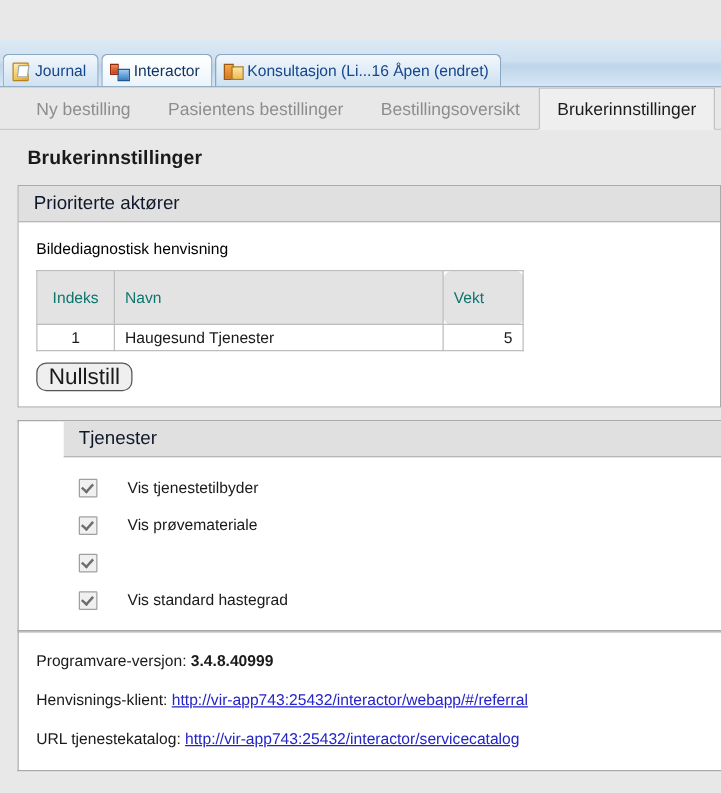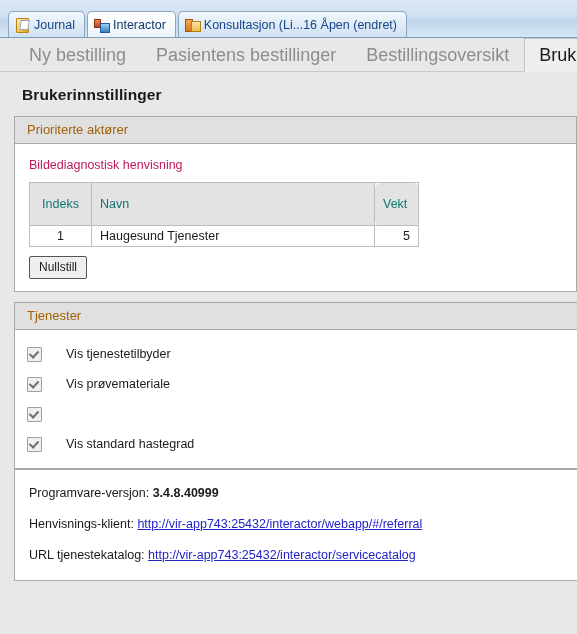--- a/index.html
+++ b/index.html
@@ -16,25 +16,26 @@
     color: #1a1a1a;
     -webkit-font-smoothing: antialiased;
   }
 
   
   .winbar {
     position: relative;
     height: 38px;
     background: linear-gradient(to bottom, #dce9f5 0%, #cfe0f0 45%, #bed5ea 55%, #d6e6f4 100%);
     border-bottom: 1px solid #7d9cb8;
-    padding-left: 8px;
+    padding-left: 2px;
     box-sizing: border-box;
     display: flex;
     align-items: flex-end;
     overflow: hidden;
+    margin-top: 32px;
   }
   .wintab {
     position: relative;
     height: 26px;
     display: flex;
     align-items: center;
     gap: 4px;
     padding: 0 9px 0 6px;
     box-sizing: border-box;
     border: 1px solid #8ba7c1;
@@ -126,21 +127,21 @@
     content: "";
     position: absolute;
     left: 0; right: 0; bottom: 0;
     height: 1px;
     background: #c9c9c9;
   }
   .ptab {
     display: flex;
     align-items: center;
     padding: 0 14px;
-    font-size: 18px;
+    font-size: 14px;
     color: #8d8d8d;
     white-space: nowrap;
     position: relative;
     box-sizing: border-box;
     border: 1px solid transparent;
     justify-content: flex-end;
   }
   .ptab.active {
     color: #1c1c1c;
     background: #efefef;
@@ -164,36 +165,36 @@
   }
 
   
   .group {
     margin: 0 0 0 14px;
     background: #ffffff;
     border: 1px solid #a9a9a9;
     border-right: 1px solid #a9a9a9;
     box-sizing: border-box;
   }
-  .group-wide { margin-right: 0; border-right: none; }
+  .group-wide { margin-right: 0; border-right: none; padding-left: 36px; }
   .group-hdr {
     background: #e0e0e0;
     border-bottom: 1px solid #a9a9a9;
-    font-size: 13px;
-    color: #a16207;
+    font-size: 15px;
+    color: #0f172a;
     padding: 5px 0 6px 12px;
   }
   .group-body {
     background: #ffffff;
     padding: 12px 12px 12px 14px;
   }
 
   .field-label {
     font-size: 12.5px;
-    color: #be185d;
+    color: #000000;
     margin: 2px 0 10px 0;
   }
 
   
   table.grid {
     border-collapse: collapse;
     width: 390px;
     font-size: 12.5px;
   }
   table.grid th {
@@ -209,31 +210,31 @@
   table.grid td {
     background: #ffffff;
     border: 1px solid #bdbdbd;
     padding: 3px 8px;
     height: 20px;
     box-sizing: border-box;
     color: #1a1a1a;
   }
   .col-idx { width: 62px; text-align: center !important; }
   .col-idx-h { width: 62px; text-align: center !important; }
-  .col-wt { width: 44px; text-align: right; border-radius: 6px; }
+  .col-wt { width: 64px; text-align: right; border-radius: 6px; }
 
   .btn {
     display: inline-block;
     margin-top: 9px;
     padding: 3px 9px 4px 9px;
-    font-size: 12px;
+    font-size: 18px;
     background: #efefef;
     border: 1px solid #555555;
     color: #1a1a1a;
-    border-radius: 2px;
+    border-radius: 8px;
     line-height: 14px;
   }
 
   
   .chk-row {
     display: flex;
     align-items: center;
     gap: 24px;
     height: 30px;
     padding-left: 12px;

